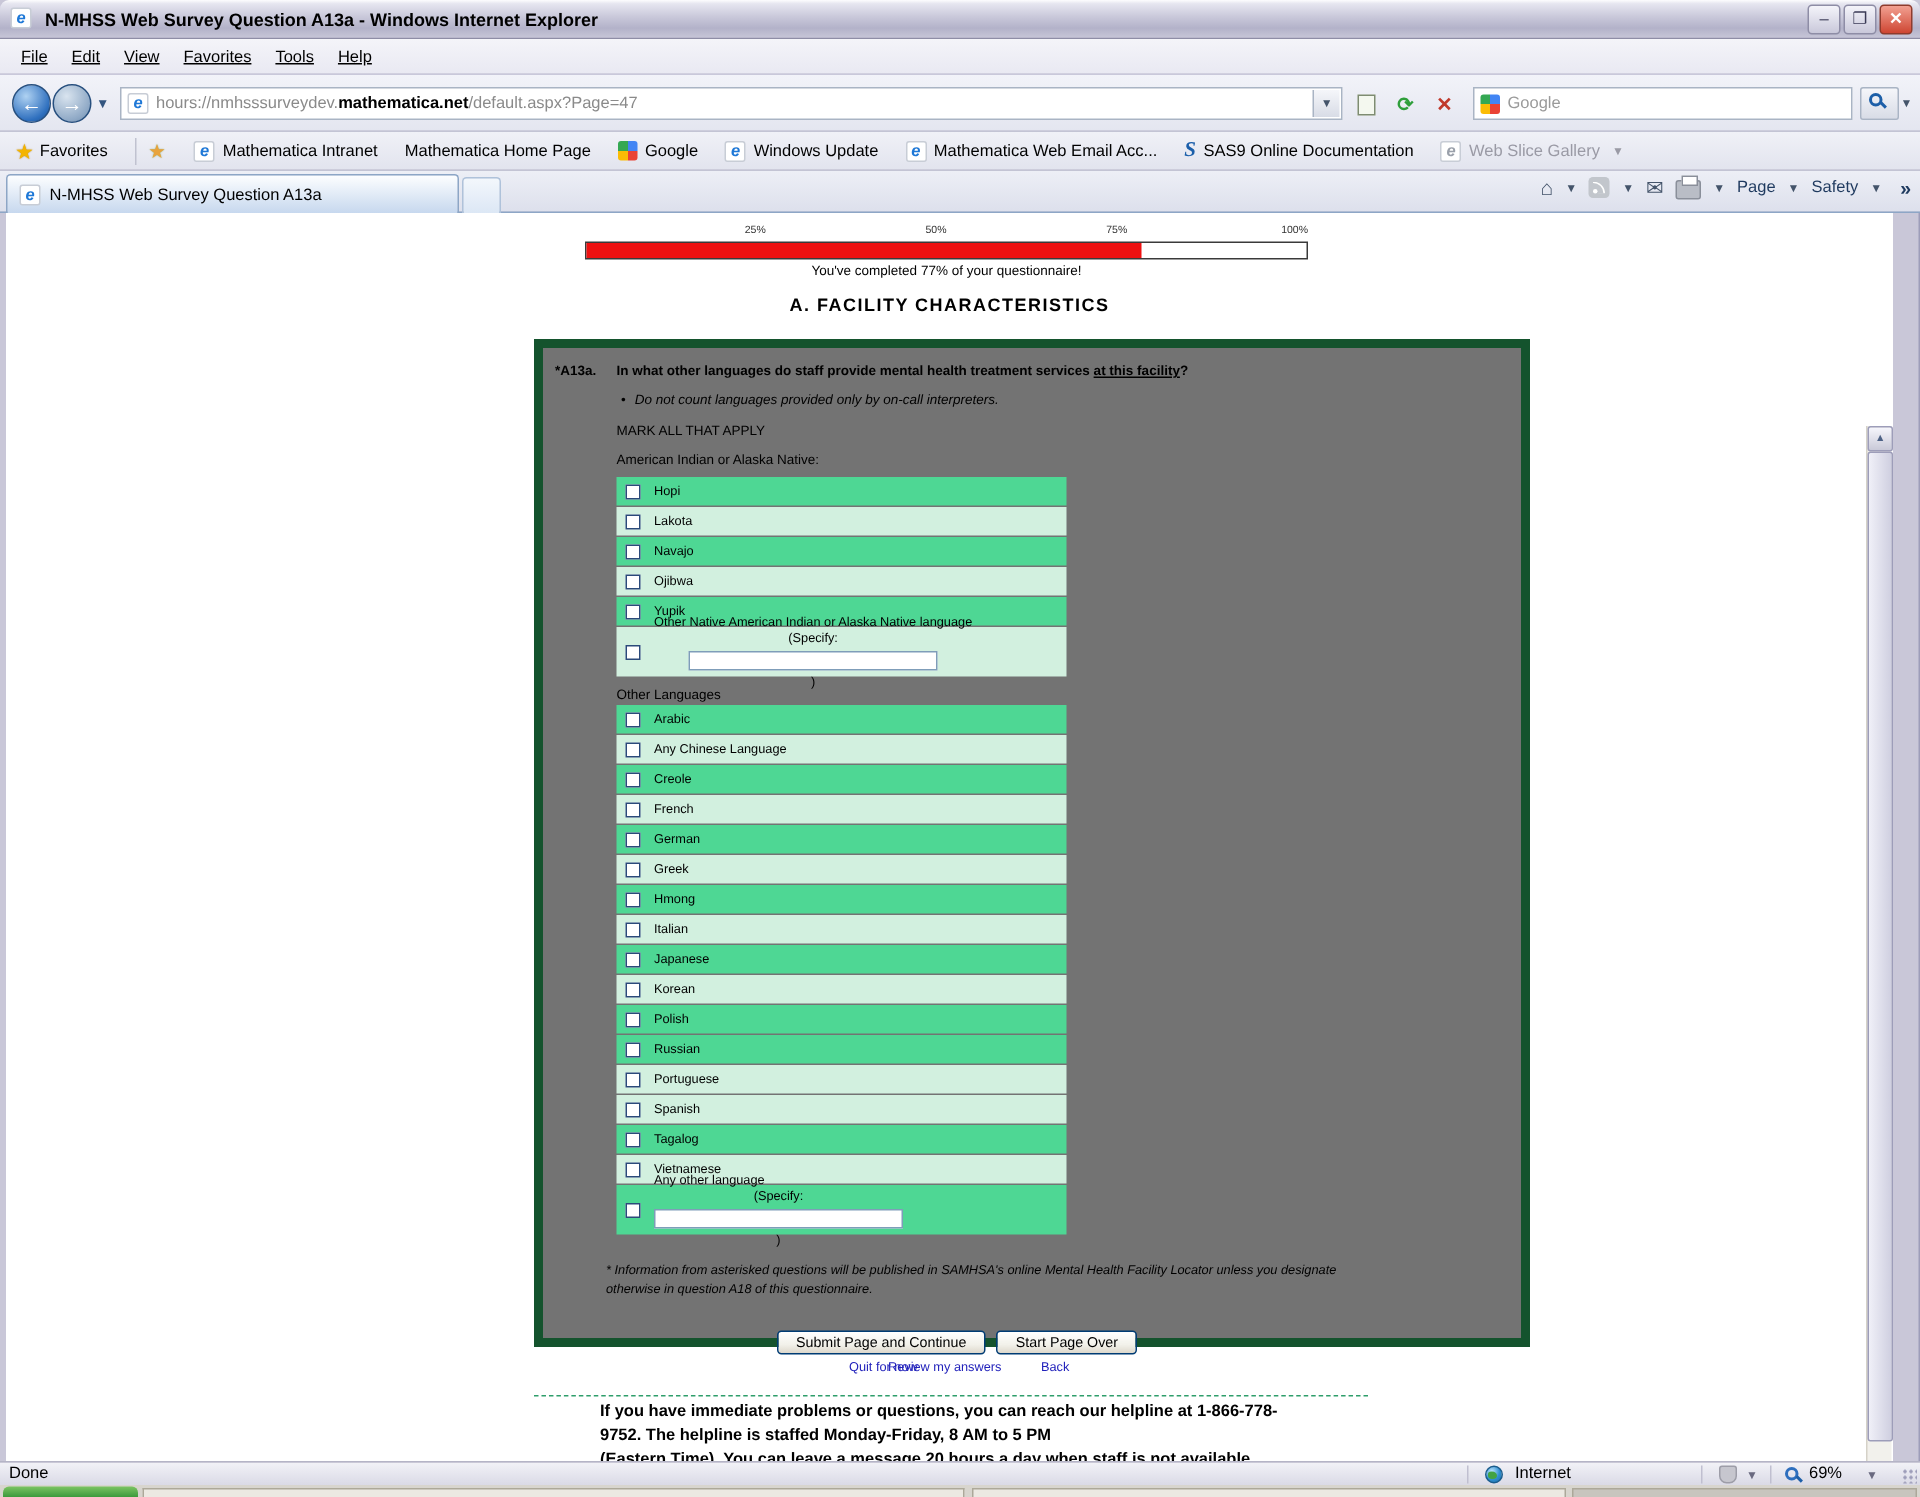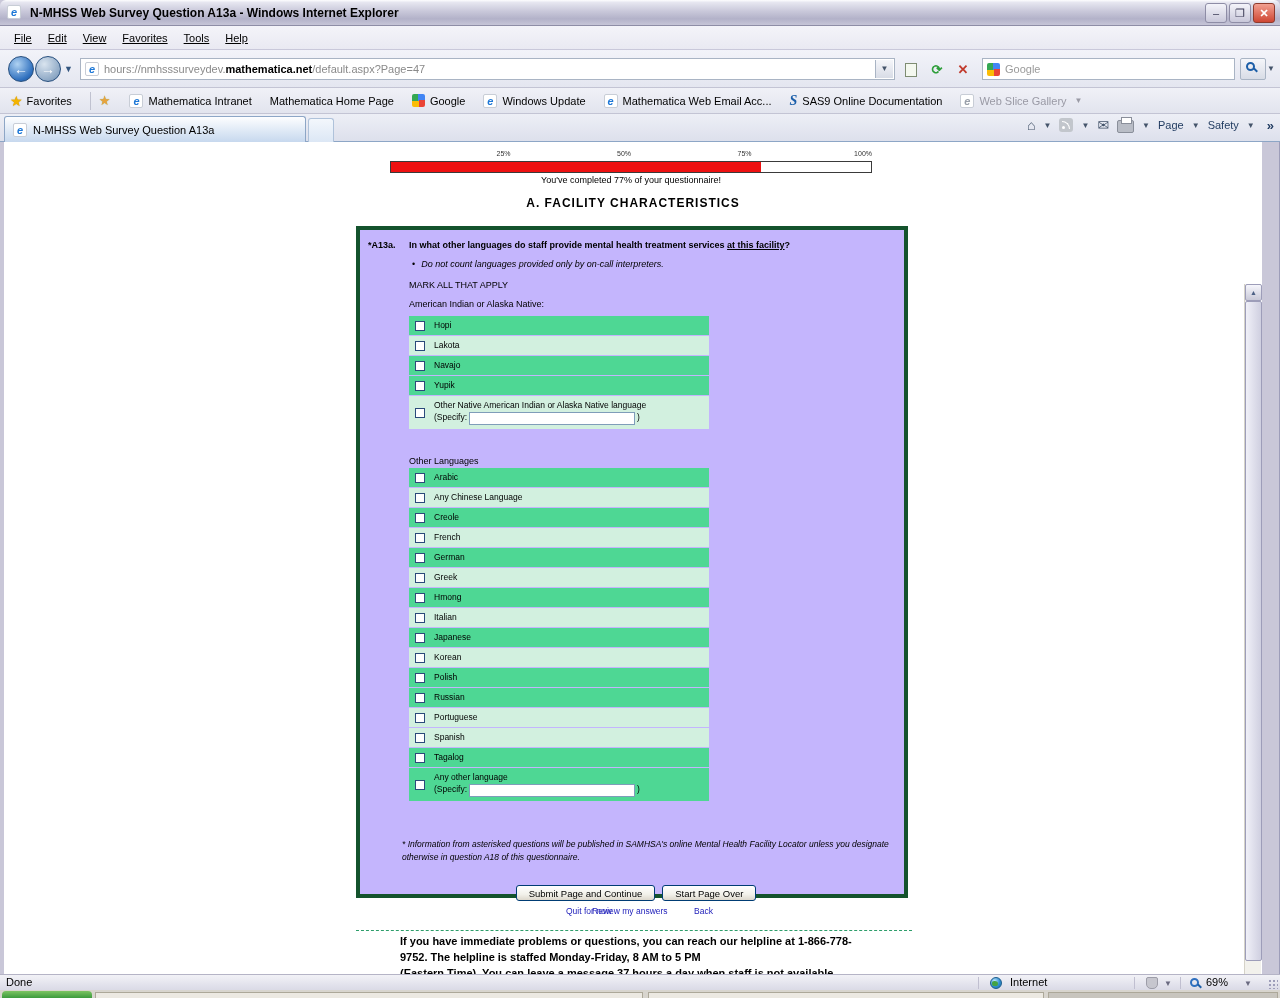--- a/index.html
+++ b/index.html
@@ -96,38 +96,38 @@
 
   
   .ticks { position:absolute; left:386px; top:8px; width:482px; height:10px; font-size:7px; color:#333; }
   .tick { position:absolute; left:0; text-align:right; top:0; }
   .pbar { position:absolute; left:386px; top:19px; width:482px; height:12px; border:1px solid #3A3A3A; background:#fff; }
   .pfill { height:100%; background:var(--progress-red,#EE1111); }
   .pcaption { position:absolute; left:386px; top:33px; width:482px; text-align:center; font-size:9px; color:#000; }
   .heading { position:absolute; left:0; top:54px; width:1258px; text-align:center; font-size:12px; font-weight:bold; letter-spacing:1px; }
 
   
-  .qbox { position:absolute; left:352px; top:84px; width:552px; height:672px; border:4px solid #14532d; background:#c4b5fd; }
+  .qbox { position:absolute; left:352px; top:84px; width:664px; height:672px; border:6px solid #14532d; background:#737373; }
   .qnum { position:absolute; left:8px; top:10px; font-size:9px; font-weight:bold; }
   .qtext { position:absolute; left:49px; top:10px; width:470px; font-size:9px; font-weight:bold; }
   .qtext u { text-decoration:underline; }
   .qbullet { position:absolute; left:52px; top:29px; font-size:9px; font-style:italic; }
   .qbullet .dot { margin-right:6px; font-style:normal; }
   .qinstr { position:absolute; left:49px; top:50px; font-size:9px; }
   .gl1 { position:absolute; left:49px; top:69px; font-size:9px; }
   .rows1 { position:absolute; left:49px; top:86px; width:300px; }
   .gl2 { position:absolute; left:49px; top:226px; font-size:9px; }
   .rows2 { position:absolute; left:49px; top:238px; width:300px; }
   .cb-row { height:19px; margin-bottom:1px; display:flex; align-items:center; padding-left:6px; }
   .cb-row.tall { height:33px; }
   .cb-row.dark { background:var(--row-dark,#4ED794); }
   .cb-row.light { background:var(--row-light,#D2F0DF); }
   .cb { width:10px; height:10px; background:#fff; border:1px solid #2B4A7A; margin-right:9px; flex:none; }
   .cb-label { font-size:8.5px; color:#000; line-height:1.35; }
-  .spec-line { display:flex; align-items:flex-start; gap:2px; }
+  .spec-line { display:flex; align-items:center; gap:2px;flex-direction:column; }
   .spec-input { width:166px; height:13px; border:1px solid #7F9DB9; background:#fff; font-size:8px; font-family:"Liberation Sans",sans-serif; }
   .footnote { position:absolute; left:42px; top:608px; width:500px; font-size:8.5px; font-style:italic; line-height:1.5; }
   .btnrow { position:absolute; left:0; top:655px; width:552px; display:flex; justify-content:center; gap:7px; }
   .xpbtn { height:16px; padding:0 12px; font-size:9.5px; font-family:"Liberation Sans",sans-serif;
     border:1px solid #003C74; border-radius:3px; background:linear-gradient(180deg,#FFFFFF,#F2F1EA 60%,#DDD8CC); color:#000; }
 
   
   .pagelinks { position:absolute; left:0; top:764px; width:1258px; height:14px; font-size:8.5px; color:#2222BB; }
   .pl { position:absolute; top:0; }
   .dashsep { position:absolute; left:352px; top:788px; width:556px; border-top:1px dashed #2E9E6B; }
@@ -297,20 +297,24 @@
             <div class="cb-label">Hopi</div>
           </div>
           <div class="cb-row light">
             <span class="cb"></span>
             <div class="cb-label">Lakota</div>
           </div>
           <div class="cb-row dark">
             <span class="cb"></span>
             <div class="cb-label">Navajo</div>
           </div>
+          <div class="cb-row light">
+            <span class="cb"></span>
+            <div class="cb-label">Ojibwa</div>
+          </div>
           <div class="cb-row dark">
             <span class="cb"></span>
             <div class="cb-label">Yupik</div>
           </div>
           <div class="cb-row light tall">
             <span class="cb"></span>
             <div class="cb-label">
               <div>Other Native American Indian or Alaska Native language</div>
               <div class="spec-line">
                 <span>(Specify:</span>
@@ -376,20 +380,24 @@
             <div class="cb-label">Portuguese</div>
           </div>
           <div class="cb-row light">
             <span class="cb"></span>
             <div class="cb-label">Spanish</div>
           </div>
           <div class="cb-row dark">
             <span class="cb"></span>
             <div class="cb-label">Tagalog</div>
           </div>
+          <div class="cb-row light">
+            <span class="cb"></span>
+            <div class="cb-label">Vietnamese</div>
+          </div>
           <div class="cb-row dark tall">
             <span class="cb"></span>
             <div class="cb-label">
               <div>Any other language</div>
               <div class="spec-line">
                 <span>(Specify:</span>
                 <input class="spec-input" style="">
                 <span>)</span>
               </div>
             </div>
@@ -405,21 +413,21 @@
 
     <div class="pagelinks">
       <span class="pl" style="left: 529px; color: rgb(34, 34, 187); margin-left: 33px;">Quit for now</span>
       <span class="pl" style="left: 588px; color: rgb(34, 34, 187);">Review my answers</span>
       <span class="pl" style="left: 690px; color: rgb(34, 34, 187);">Back</span>
     </div>
 
     <div class="dashsep"></div>
     <div class="footerblock">
       <span>If you have immediate problems or questions, you can reach our helpline at 1-866-778-9752. The helpline is staffed Monday-Friday, 8 AM to 5 PM</span><br>
-      <span>(Eastern Time). You can leave a message 37 hours a day when staff is not available,</span><br>
+      <span>(Eastern Time). You can leave a message 20 hours a day when staff is not available,</span><br>
       <span>OR</span><br>
       
     </div>
 
     <div class="scrollbar">
       <div class="sb-btn sb-up">▲</div>
       <div class="sb-thumb"></div>
 
     </div>
   </div>

